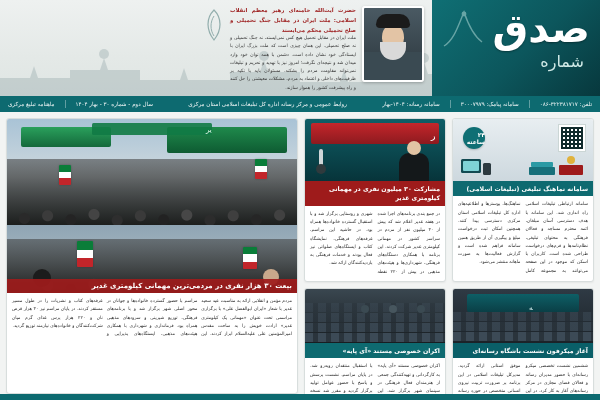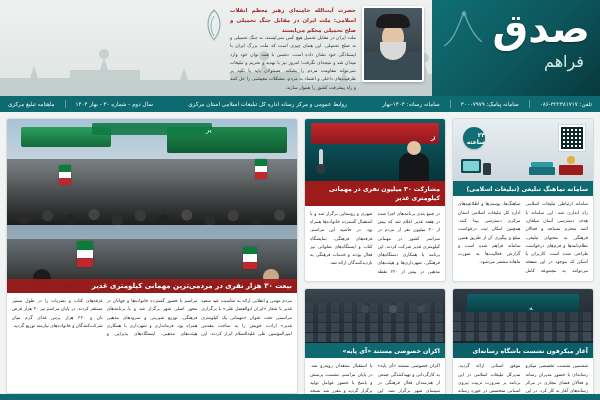--- a/index.html
+++ b/index.html
@@ -289,21 +289,21 @@
       <div class="beard"></div>
       <div class="turban"></div>
     </div>
 
     <div class="logo-block">
       <svg class="flourish" viewBox="0 0 46 46">
         <path d="M4 40 C14 34 18 20 24 6 C28 18 34 30 42 36" fill="none" stroke="#bfe3df" stroke-width="1.4"></path>
         <circle cx="24" cy="8" r="2.4" fill="#bfe3df"></circle>
       </svg>
       <div class="bigword">صدق</div>
-      <div class="smallword">فراهم</div>
+      <div class="smallword">شماره</div>
     </div>
   </div>
 
   <div class="infobar">
     <span class="cell">تلفن: ۳۲۲۳۸۱۷۱۷-۰۸۶</span>
     <span class="sep"></span>
     <span class="cell">سامانه پیامک: ۳۰۰۰۷۹۷۹</span>
     <span class="sep"></span>
     <span class="cell">سامانه رسانه: ۱۴۰۴-بهار</span>
     <span class="spacer"></span>

